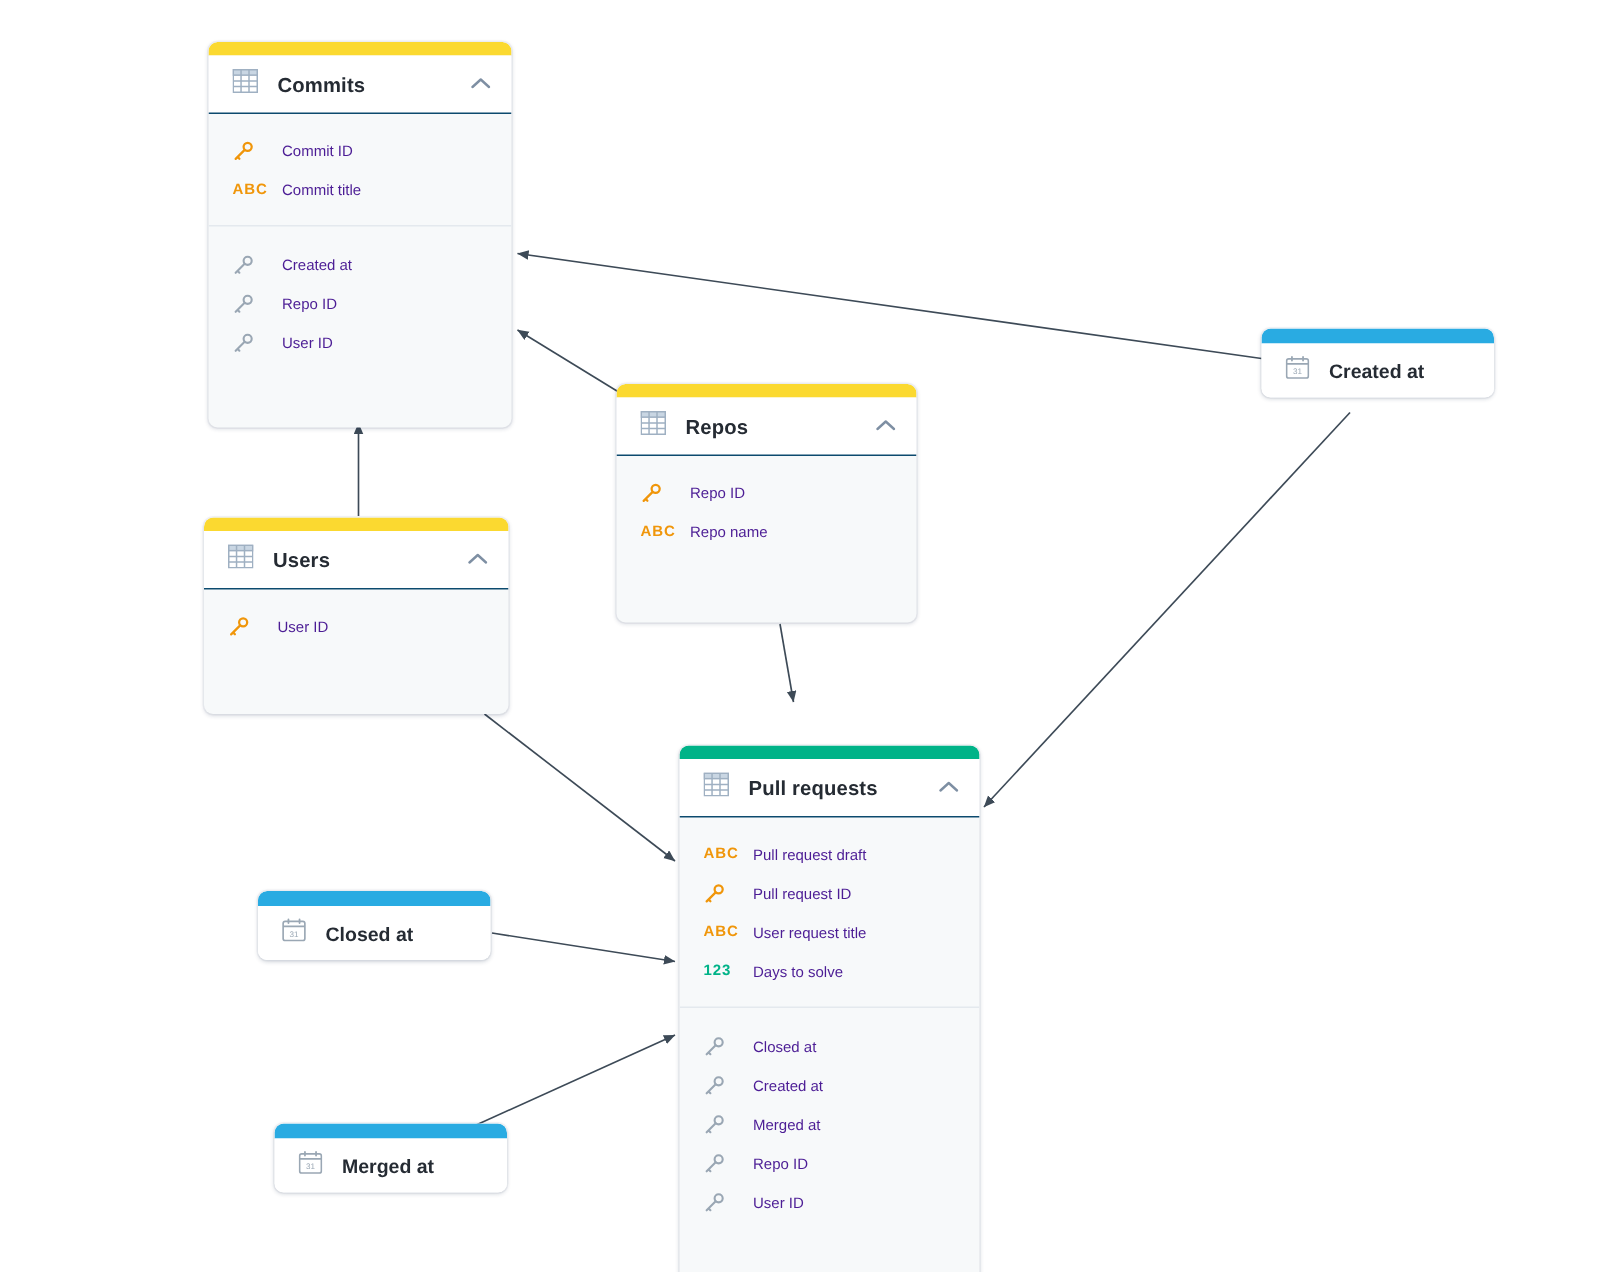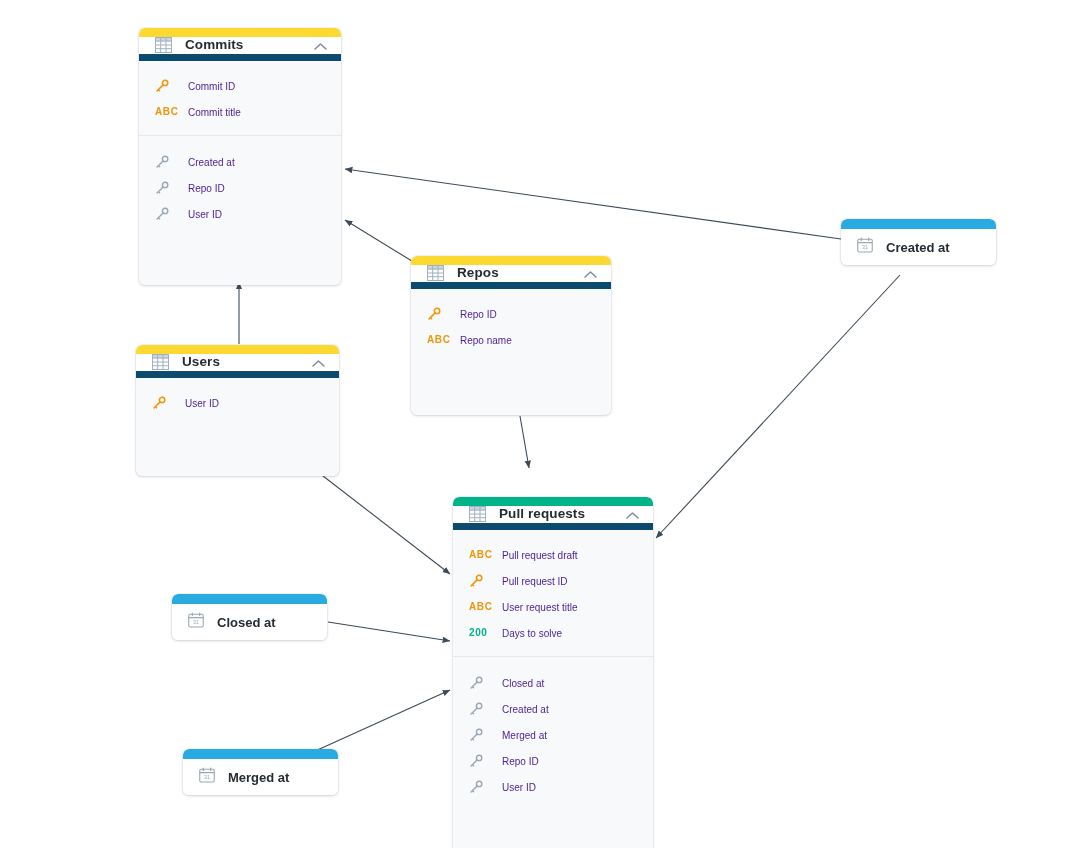--- a/index.html
+++ b/index.html
@@ -37,23 +37,24 @@
     overflow: hidden;
   }
   .accent {
     height: 9px;
     width: 100%;
     border-radius: 6px 6px 0 0;
   }
   .node-head {
     background: #ffffff;
     display: flex;
+    align-items: center;
     padding: 0 14px 0 16px;
-    height: 24px;
-    border-bottom: 7px solid #0c4a6e;
+    height: 39px;
+    border-bottom: 1px solid #0c4a6e;
     box-sizing: border-box;
   }
   .node-head .tbl-icon { flex: 0 0 auto; margin-right: 13px; display:block; }
   .node-title {
     font-size: 13.5px;
     font-weight: bold;
     color: #252b33;
     letter-spacing: .1px;
     flex: 1 1 auto;
     white-space: nowrap;
@@ -320,21 +321,21 @@
           <span class="f-label">Pull request ID</span>
         </div>
         <div class="field">
           <span class="f-icon">
               <span class="badge-abc">ABC</span>
             </span>
           <span class="f-label">User request title</span>
         </div>
         <div class="field">
           <span class="f-icon">
-              <span class="badge-123">200</span>
+              <span class="badge-123">123</span>
             </span>
           <span class="f-label">Days to solve</span>
         </div>
       </div>
       <div class="field-group">
         <div class="field">
           <span class="f-icon">
             <svg width="14" height="14" viewBox="0 0 14 14">
                 <circle cx="10.1" cy="3.9" r="2.7" fill="none" stroke="#9AA7B4" stroke-width="1.4"></circle>
                 <path d="M8.1 5.9 L2.1 11.9 M3.4 10.6 L4.6 11.8" stroke="#9AA7B4" stroke-width="1.4" stroke-linecap="round"></path>

